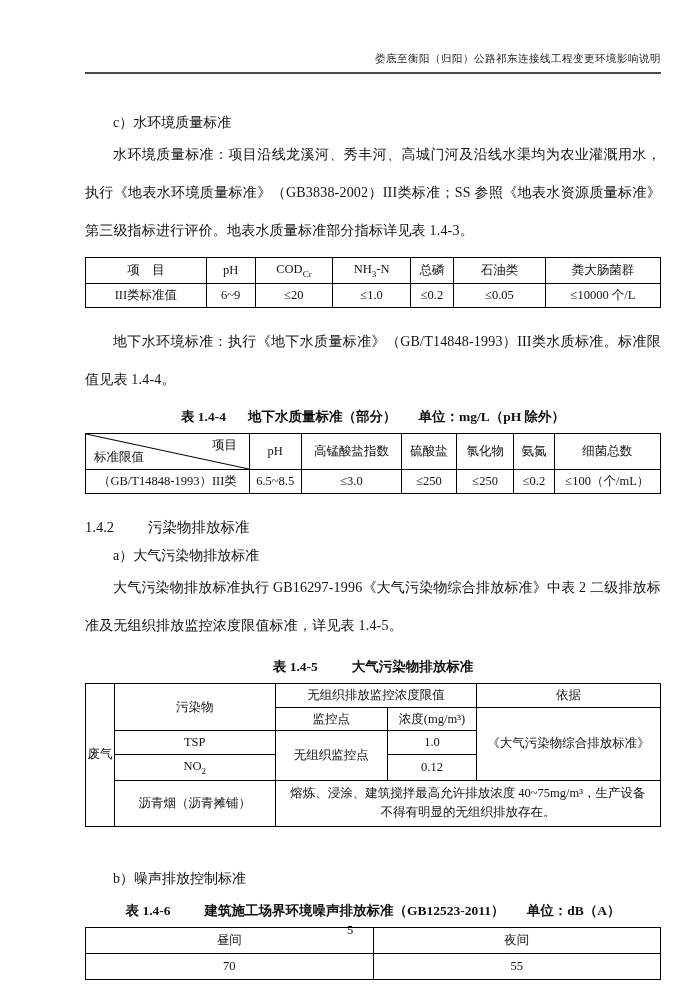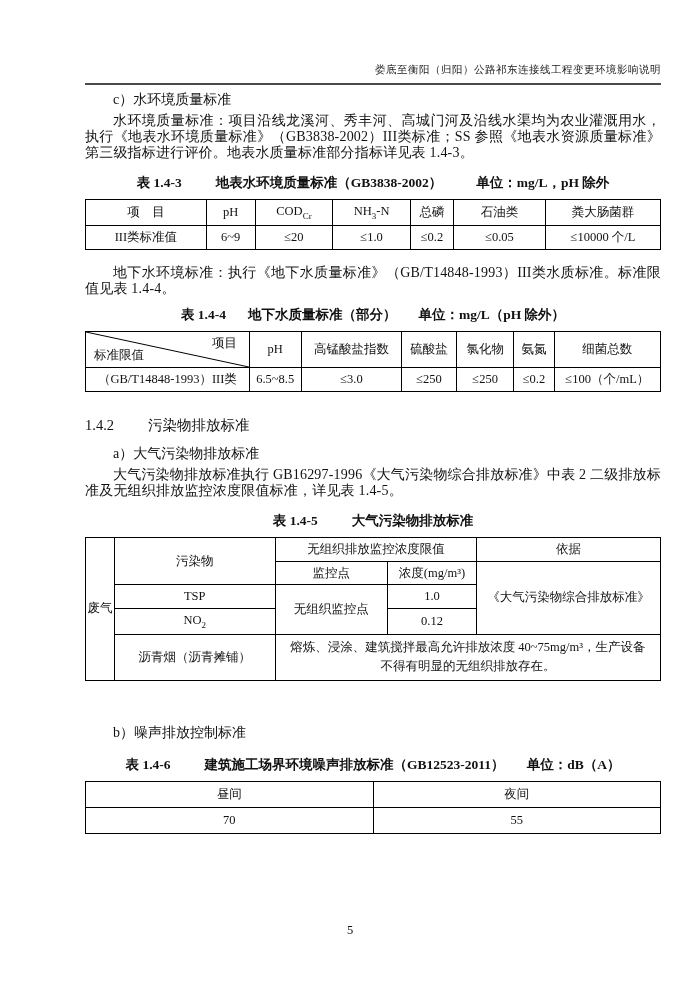--- a/index.html
+++ b/index.html
@@ -6,43 +6,43 @@
   html,body { background:#ffffff; }
   .page {
     position:relative;
     width:700px; height:990px;
     margin:0 auto;
     background:#ffffff;
     font-family:"Liberation Serif","DejaVu Serif",serif;
     color:#111;
     overflow:hidden;
   }
-  .content { position:absolute; left:85px; top:16px; width:576px; }
+  .content { position:absolute; left:85px; top:5px; width:576px; }
 
   .running-header {
     padding-top:47px;
     padding-bottom:6px;
     border-bottom:2px solid #4a4a4a;
     text-align:right;
     font-size:10.5px;
     letter-spacing:0.5px;
     color:#222;
   }
 
   .heading-sub {
-    margin-top:5px;
+    margin-top:39px;
     padding-left:28px;
     font-size:14px;
     line-height:20px;
   }
 
   p.body {
     margin-top:3px;
     font-size:14px;
-    line-height:16px;
+    line-height:38px;
     text-align:justify;
     text-indent:2em;
     letter-spacing:0.2px;
   }
 
   .caption {
     display:flex;
     justify-content:center;
     align-items:baseline;
     font-weight:bold;
@@ -106,25 +106,20 @@
   <div class="content">
 
     <div class="running-header">
       <span>娄底至衡阳（归阳）公路祁东连接线工程变更环境影响说明</span>
     </div>
 
     <div class="heading-sub">c）水环境质量标准</div>
 
     <p class="body">水环境质量标准：项目沿线龙溪河、秀丰河、高城门河及沿线水渠均为农业灌溉用水，执行《地表水环境质量标准》（GB3838-2002）III类标准；SS 参照《地表水资源质量标准》第三级指标进行评价。地表水质量标准部分指标详见表 1.4-3。</p>
 
-    <div class="caption">
-      <span>表 1.4-3</span>
-      <span class="gap-lg">地表水环境质量标准（GB3838-2002）</span>
-      <span class="gap-lg">单位：mg/L，pH 除外</span>
-    </div>
 
     <table class="t143">
       <colgroup>
         <col style="width:21%">
           <col style="width:8.5%">
           <col style="width:13.5%">
           <col style="width:13.5%">
           <col style="width:7.5%">
           <col style="width:16%">
           <col style="width:20%">

